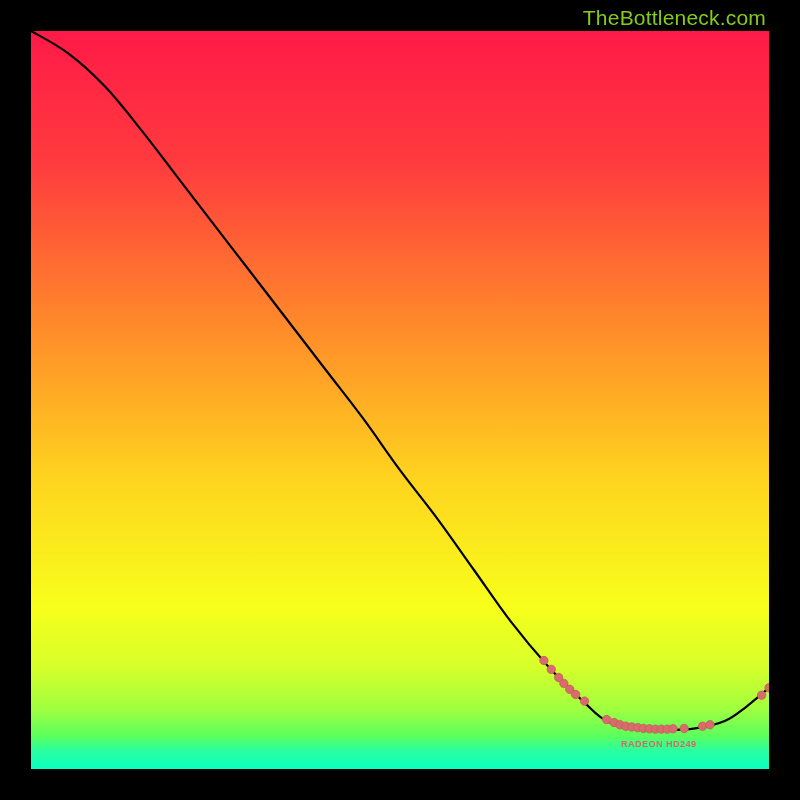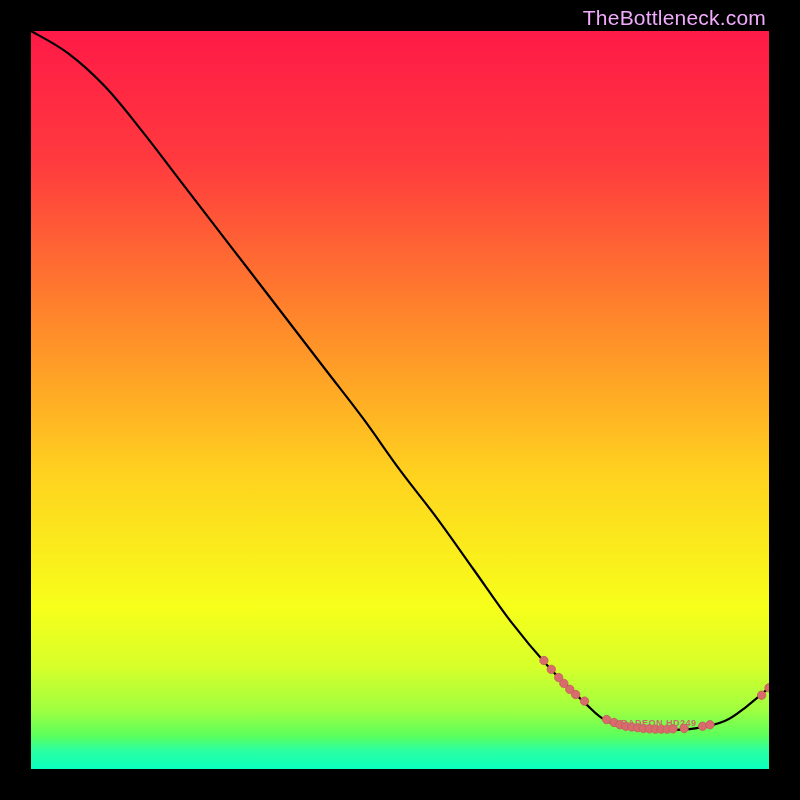--- a/index.html
+++ b/index.html
@@ -42,21 +42,21 @@
     position: absolute;
     left: 0; top: 0;
     width: 738px;
     height: 738px;
     overflow: visible;
   }
   .watermark {
     position: absolute;
     top: 6px;
     right: 34px;
-    color: #f0abfc;
+    color: #84cc16;
     font-size: 21px;
     letter-spacing: 0.2px;
     white-space: nowrap;
   }
   .anno-label {
     position: absolute;
     color: #cc6a6a;
     font-size: 9px;
     font-weight: 700;
     letter-spacing: 0.5px;
@@ -111,21 +111,21 @@
           <circle cx="636.16" cy="698.15" r="4.2" fill="#d86c6c" stroke="#c75a5a" stroke-width="0.8"></circle>
           <circle cx="642.06" cy="697.78" r="4.2" fill="#d86c6c" stroke="#c75a5a" stroke-width="0.8"></circle>
           <circle cx="653.13" cy="697.41" r="4.2" fill="#d86c6c" stroke="#c75a5a" stroke-width="0.8"></circle>
           <circle cx="671.58" cy="695.20" r="4.2" fill="#d86c6c" stroke="#c75a5a" stroke-width="0.8"></circle>
           <circle cx="678.96" cy="693.72" r="4.2" fill="#d86c6c" stroke="#c75a5a" stroke-width="0.8"></circle>
           <circle cx="730.62" cy="664.20" r="4.2" fill="#d86c6c" stroke="#c75a5a" stroke-width="0.8"></circle>
           <circle cx="738.00" cy="656.82" r="4.2" fill="#d86c6c" stroke="#c75a5a" stroke-width="0.8"></circle>
         </g>
     </svg>
 
-    <div class="anno-label" style="left: 567px; top: 687px; padding-left: 23px;">RADEON HD249</div>
+    <div class="anno-label" style="left: 567px; top: 708px; padding-left: 23px;">RADEON HD249</div>
   </div>
 
   <div class="frame top"></div>
   <div class="frame bottom"></div>
   <div class="frame left"></div>
   <div class="frame right"></div>
 
   <div class="watermark">TheBottleneck.com</div>
 </div>
 

